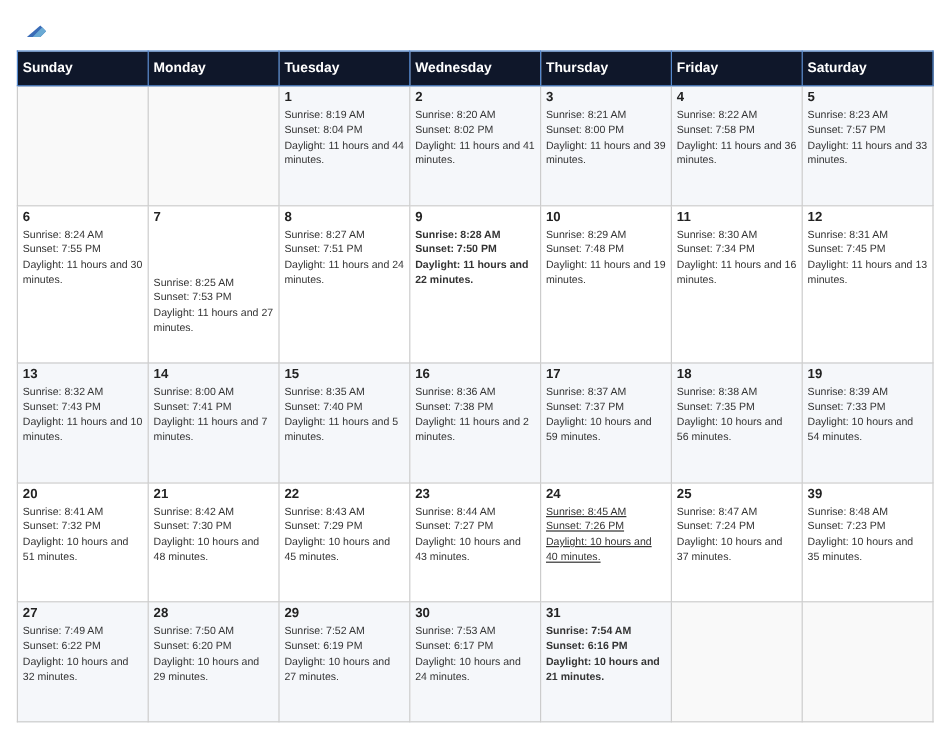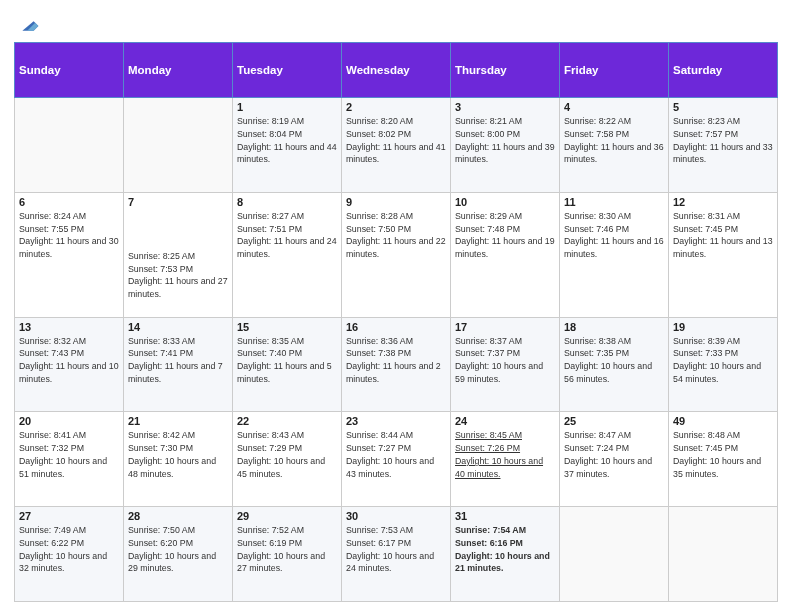--- a/index.html
+++ b/index.html
@@ -53,25 +53,25 @@
       color: #555;
       margin-top: 2px;
     }
     .calendar {
       width: 100%;
       border-collapse: collapse;
       flex: 1;
       table-layout: fixed;
     }
     .calendar thead th {
-      background: #6d28d9;
+      background: #0f172a;
       color: #fff;
       font-size: 11.5px;
       font-weight: bold;
-      padding: 21px 4px;
+      padding: 8px 4px;
       text-align: left;
       border: 1px solid #5588cc;
     }
     .calendar tbody td {
       border: 1px solid #ccc;
       vertical-align: top;
       padding: 3px 4px;
       font-size: 9px;
       color: #333;
       background: #fff;
@@ -183,53 +183,53 @@
 Daylight: 11 hours and 27 minutes.</div>
           </td>
           <td>
             <span class="day-num">8</span>
             <div class="day-info" style="white-space: pre-line;">Sunrise: 8:27 AM
 Sunset: 7:51 PM
 Daylight: 11 hours and 24 minutes.</div>
           </td>
           <td>
             <span class="day-num">9</span>
-            <div class="day-info" style="white-space: pre-line;">Sunrise: 8:28 AM
+            <div class="day-info" style="white-space: pre-line; font-weight: bold;">Sunrise: 8:28 AM
 Sunset: 7:50 PM
 Daylight: 11 hours and 22 minutes.</div>
           </td>
           <td>
             <span class="day-num">10</span>
             <div class="day-info" style="white-space: pre-line;">Sunrise: 8:29 AM
 Sunset: 7:48 PM
 Daylight: 11 hours and 19 minutes.</div>
           </td>
           <td>
             <span class="day-num">11</span>
             <div class="day-info" style="white-space: pre-line;">Sunrise: 8:30 AM
-Sunset: 7:46 PM
+Sunset: 7:34 PM
 Daylight: 11 hours and 16 minutes.</div>
           </td>
           <td>
             <span class="day-num">12</span>
             <div class="day-info" style="white-space: pre-line;">Sunrise: 8:31 AM
 Sunset: 7:45 PM
 Daylight: 11 hours and 13 minutes.</div>
           </td>
         </tr>
         <tr>
           <td>
             <span class="day-num">13</span>
             <div class="day-info" style="white-space: pre-line;">Sunrise: 8:32 AM
 Sunset: 7:43 PM
 Daylight: 11 hours and 10 minutes.</div>
           </td>
           <td>
             <span class="day-num">14</span>
-            <div class="day-info" style="white-space: pre-line;">Sunrise: 8:33 AM
+            <div class="day-info" style="white-space: pre-line;">Sunrise: 8:00 AM
 Sunset: 7:41 PM
 Daylight: 11 hours and 7 minutes.</div>
           </td>
           <td>
             <span class="day-num">15</span>
             <div class="day-info" style="white-space: pre-line;">Sunrise: 8:35 AM
 Sunset: 7:40 PM
 Daylight: 11 hours and 5 minutes.</div>
           </td>
           <td>
@@ -288,23 +288,23 @@
 Sunset: 7:26 PM
 Daylight: 10 hours and 40 minutes.</div>
           </td>
           <td>
             <span class="day-num">25</span>
             <div class="day-info" style="white-space: pre-line;">Sunrise: 8:47 AM
 Sunset: 7:24 PM
 Daylight: 10 hours and 37 minutes.</div>
           </td>
           <td>
-            <span class="day-num">49</span>
+            <span class="day-num">39</span>
             <div class="day-info" style="white-space: pre-line;">Sunrise: 8:48 AM
-Sunset: 7:45 PM
+Sunset: 7:23 PM
 Daylight: 10 hours and 35 minutes.</div>
           </td>
         </tr>
         <tr>
           <td>
             <span class="day-num">27</span>
             <div class="day-info" style="white-space: pre-line;">Sunrise: 7:49 AM
 Sunset: 6:22 PM
 Daylight: 10 hours and 32 minutes.</div>
           </td>

